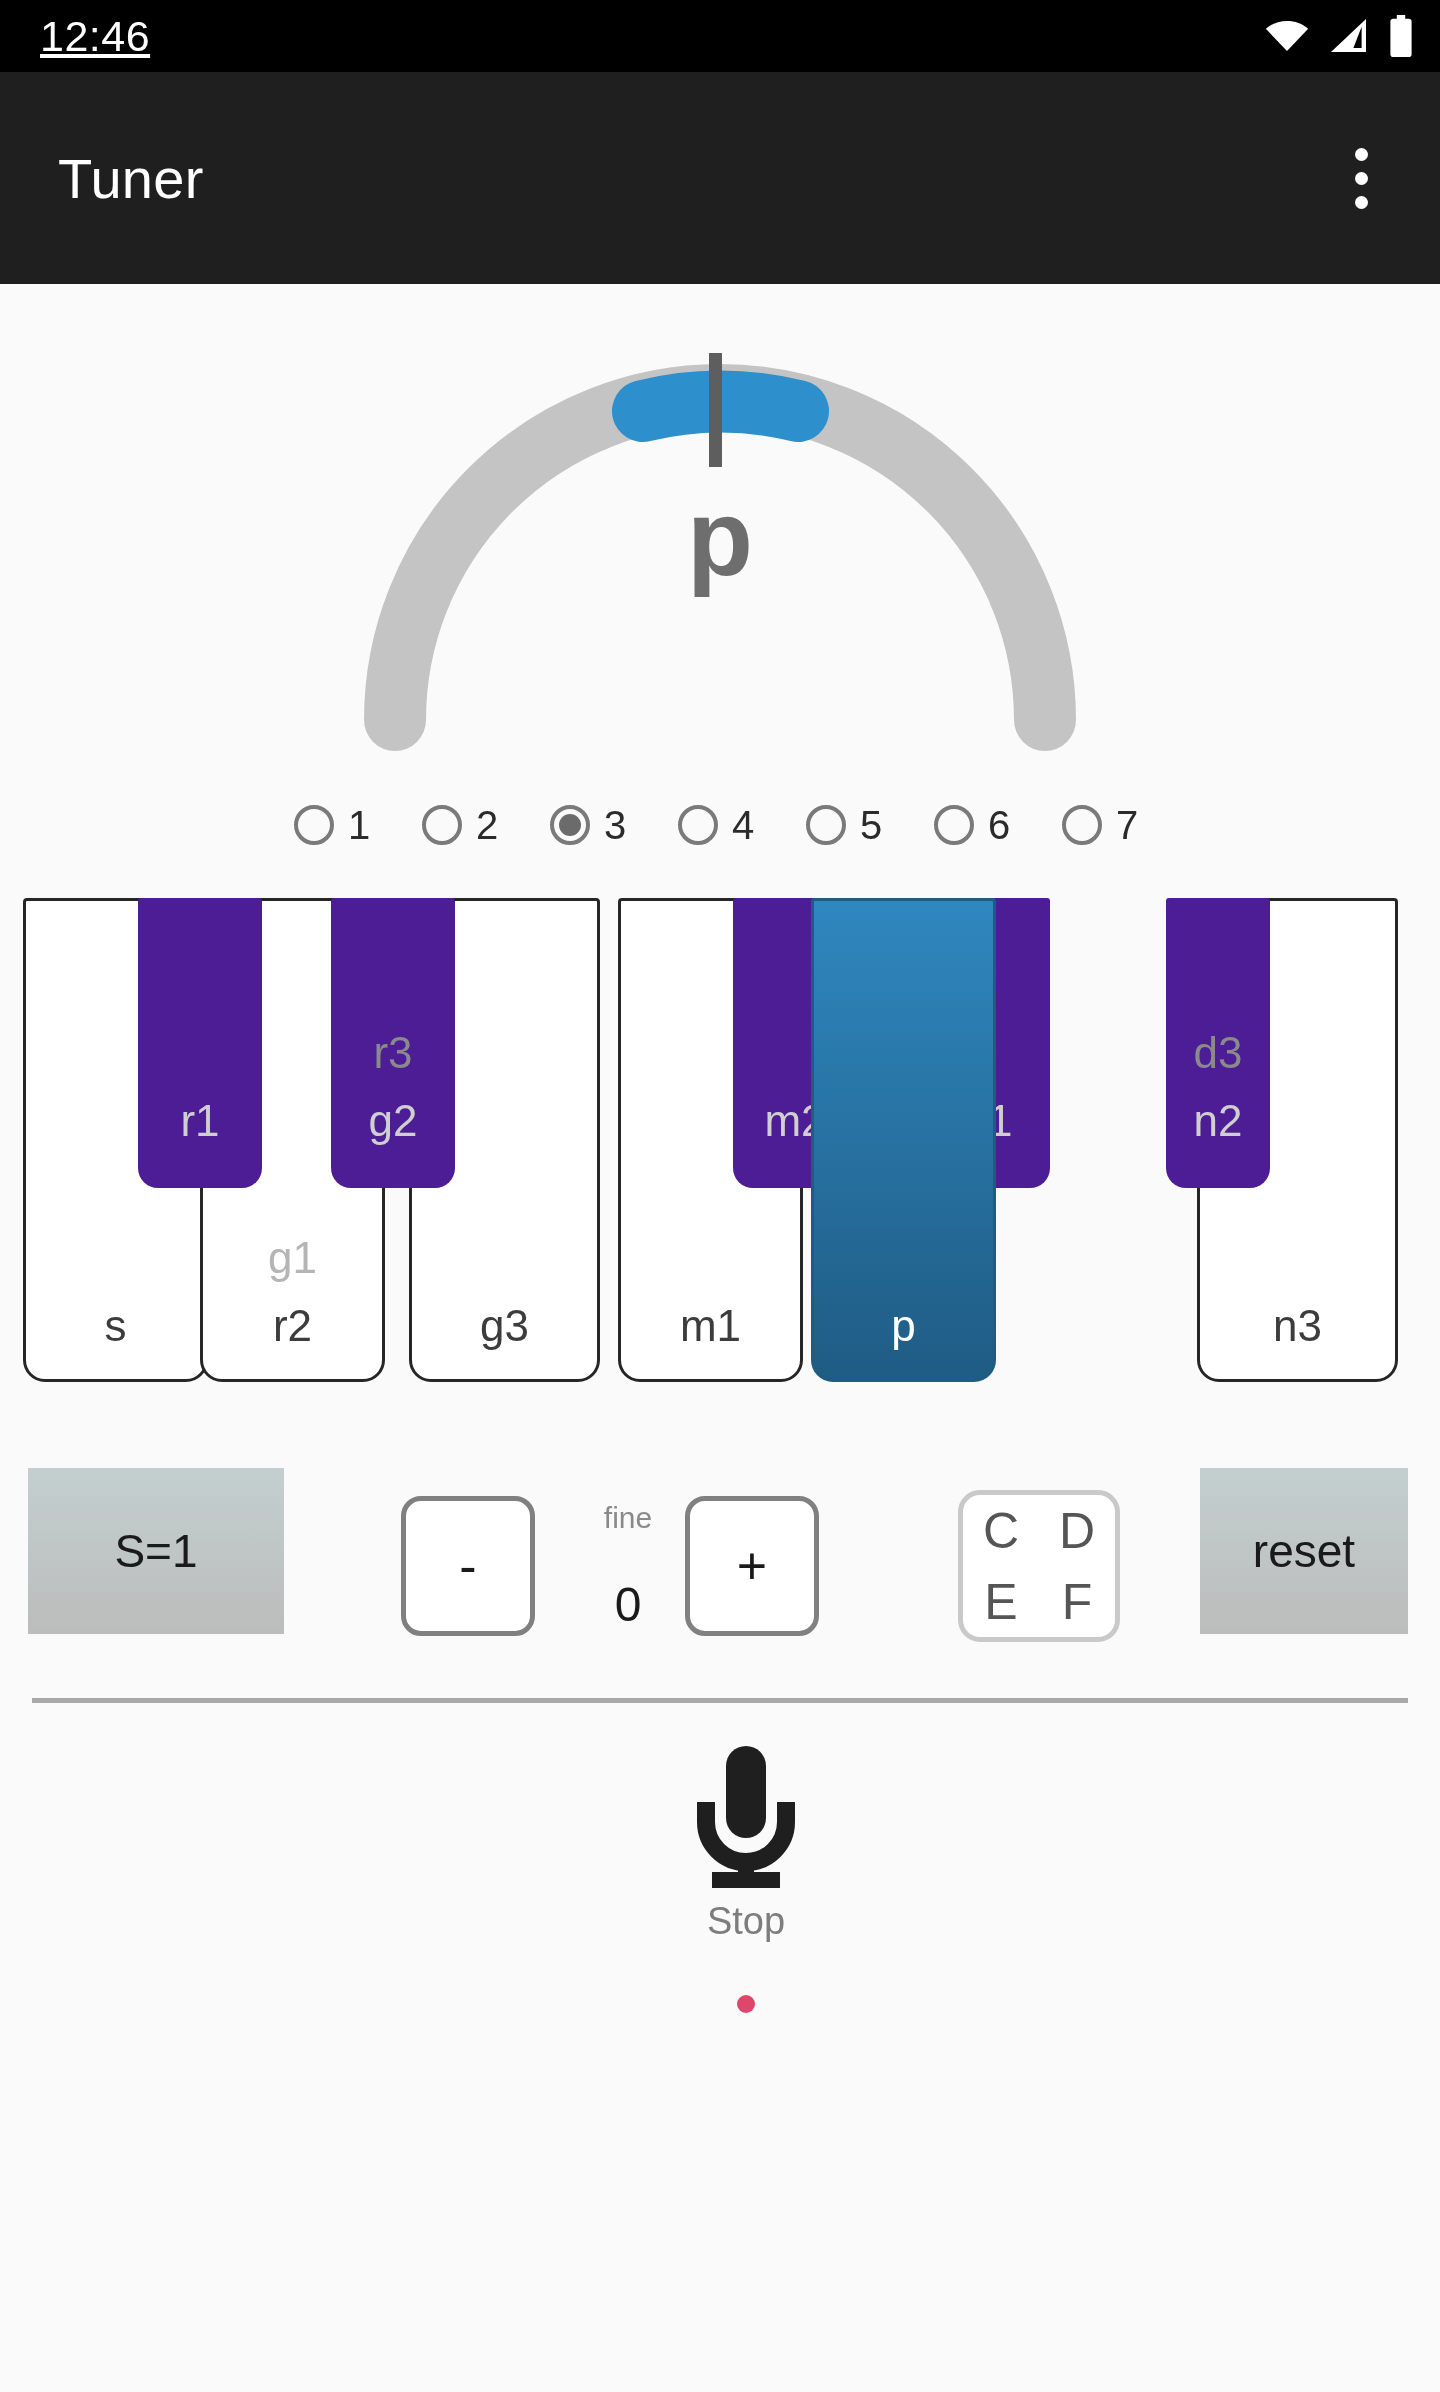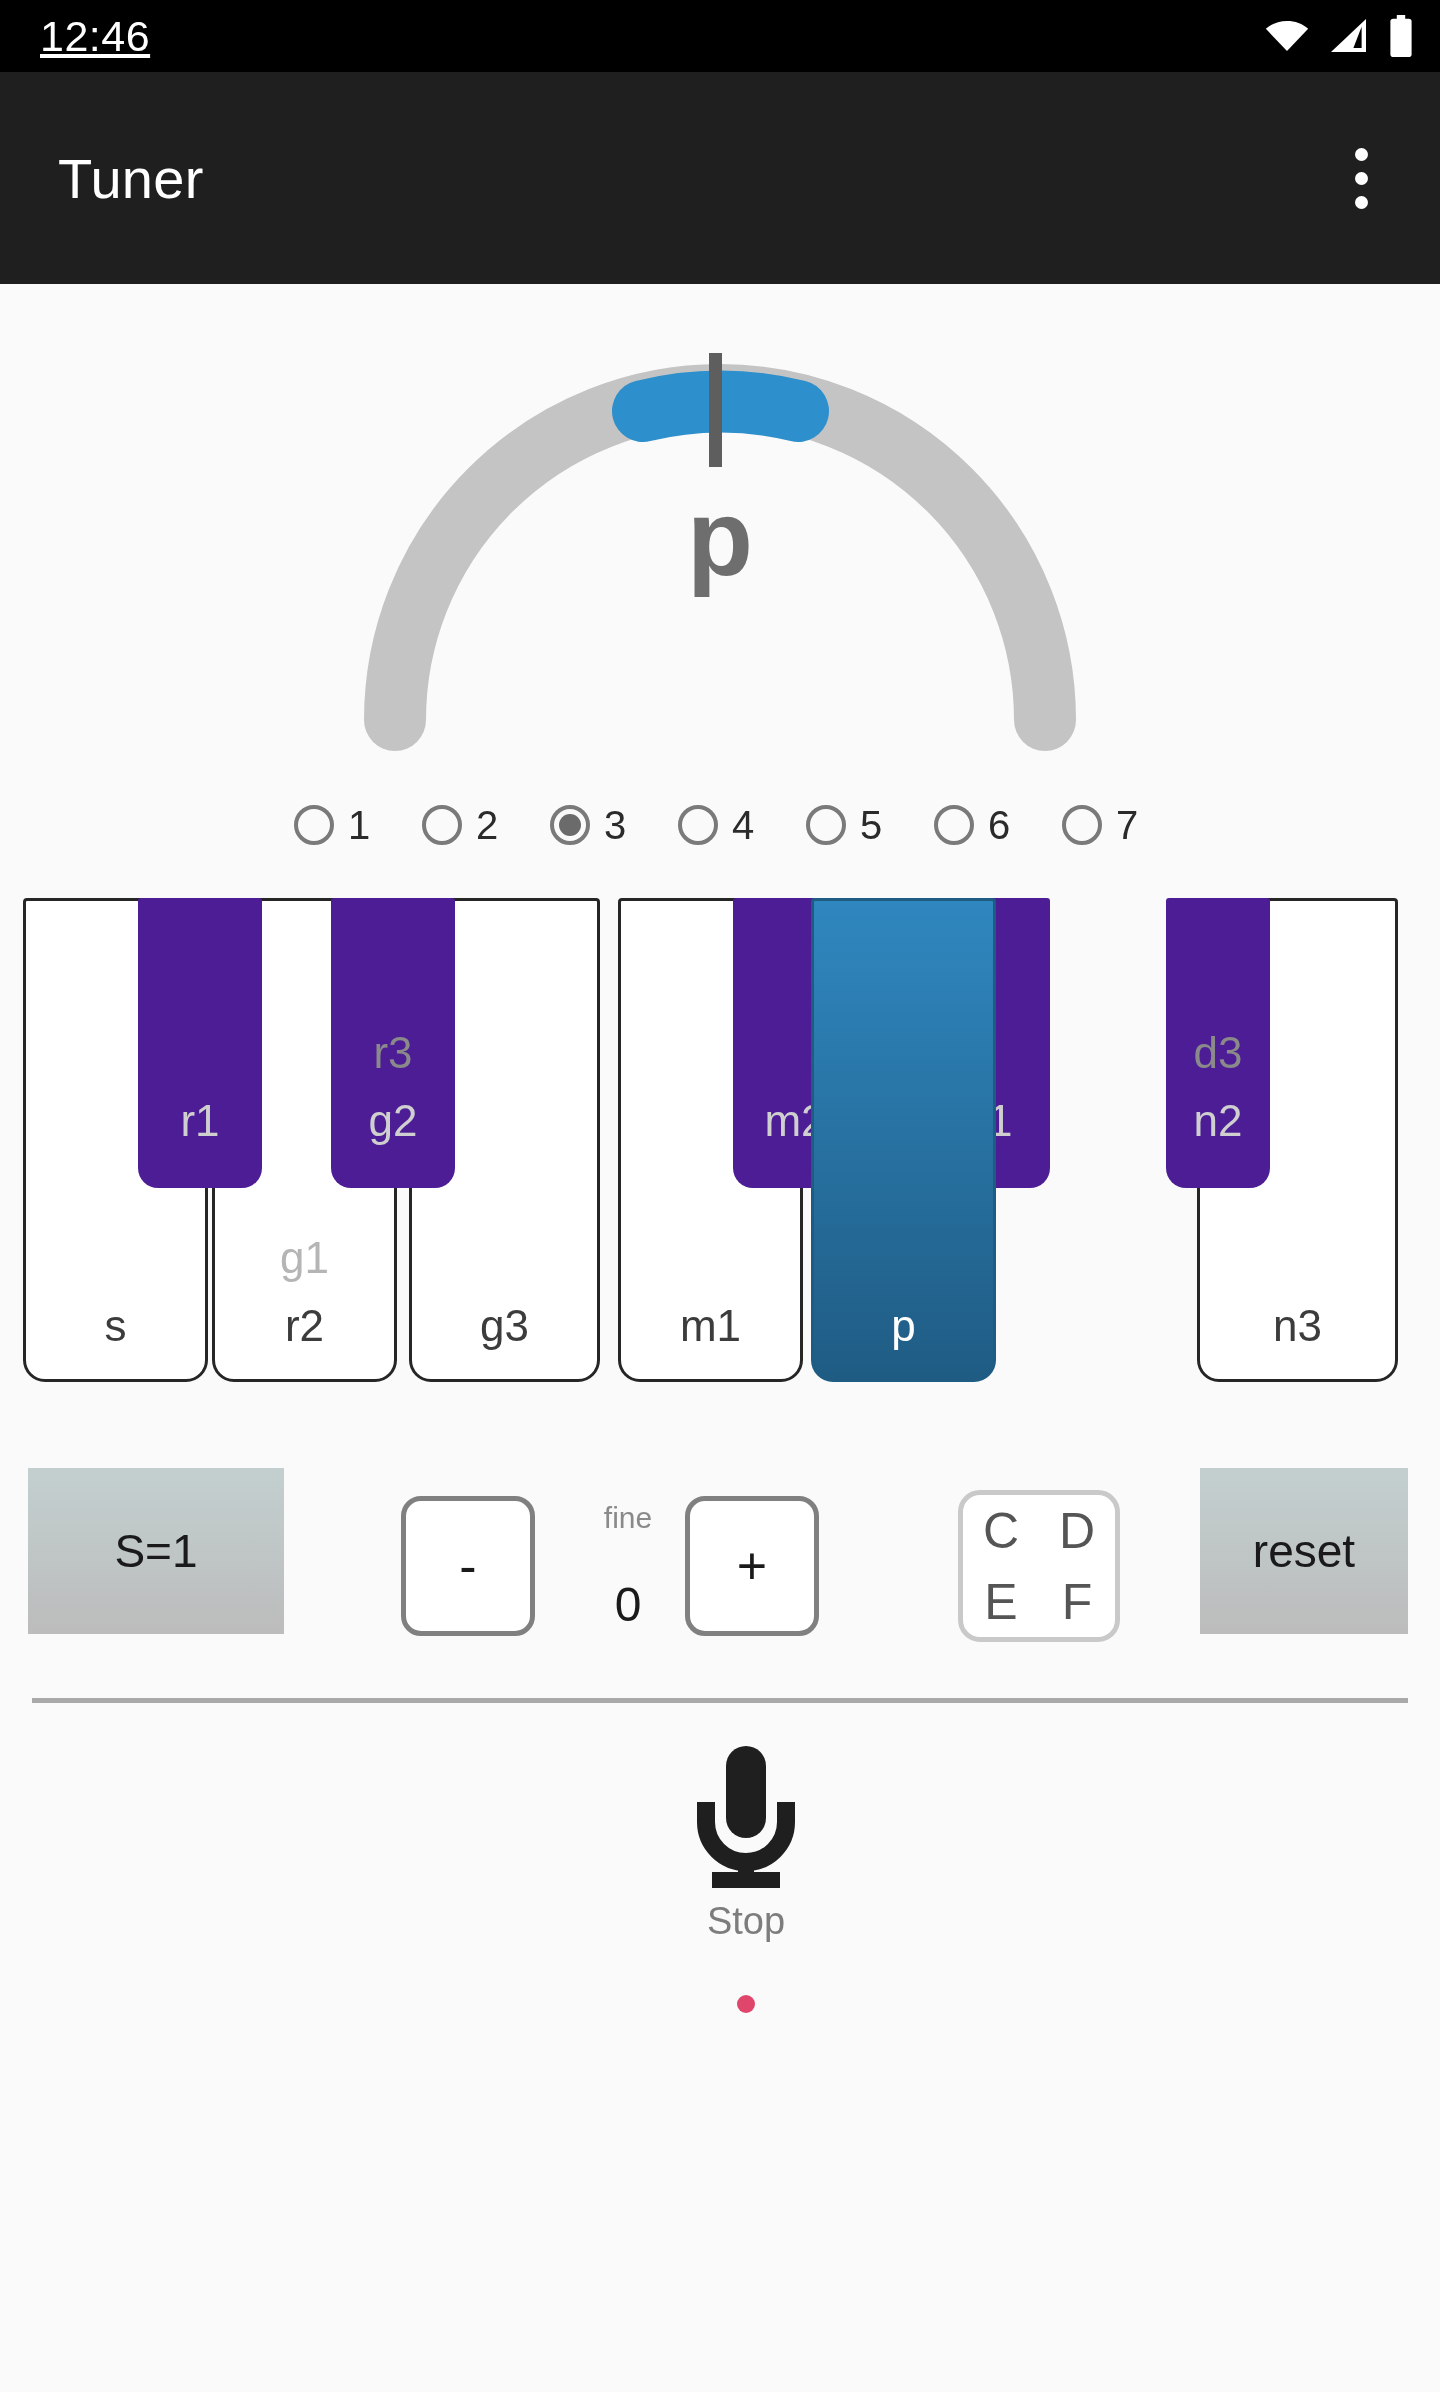--- a/index.html
+++ b/index.html
@@ -225,21 +225,21 @@
     <span class="radio-label">7</span>
   </div>
 </div>
 
 <div class="keyboard">
 
   <div class="kb-group left">
     <div class="wkey" style="left:0px;width:185px;">
       <span class="wlabel">s</span>
     </div>
-    <div class="wkey" style="left:189px;width:185px;">
+    <div class="wkey" style="left:177px;width:185px;">
       <span class="wlabel alt">g1</span>
       <span class="wlabel">r2</span>
     </div>
     <div class="wkey" style="left:386px;width:191px;">
       <span class="wlabel">g3</span>
     </div>
 
     <div class="bkey" style="left:115px;width:124px;height:290px;">
       <span class="blabel main">r1</span>
     </div>

